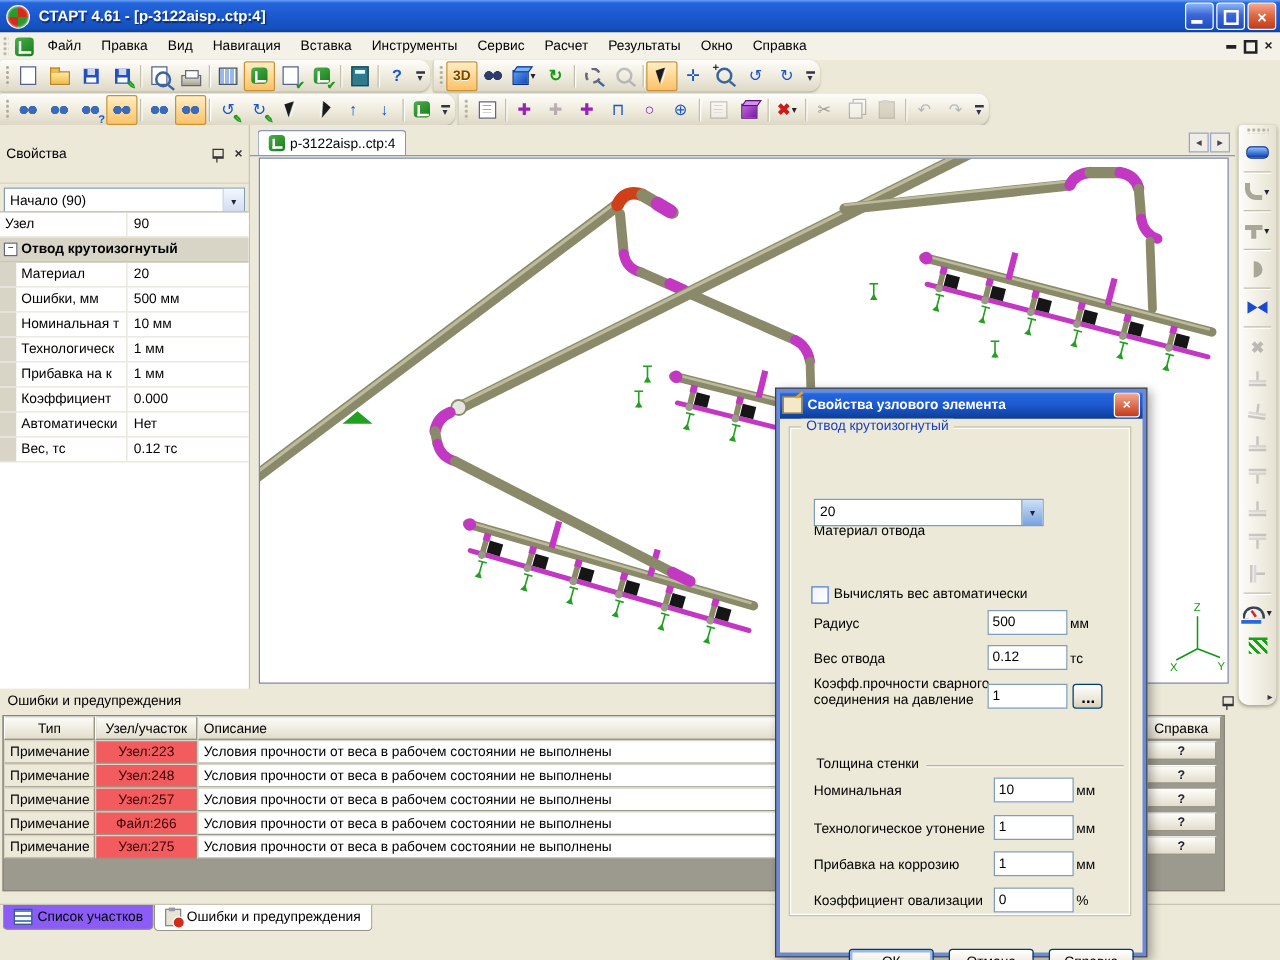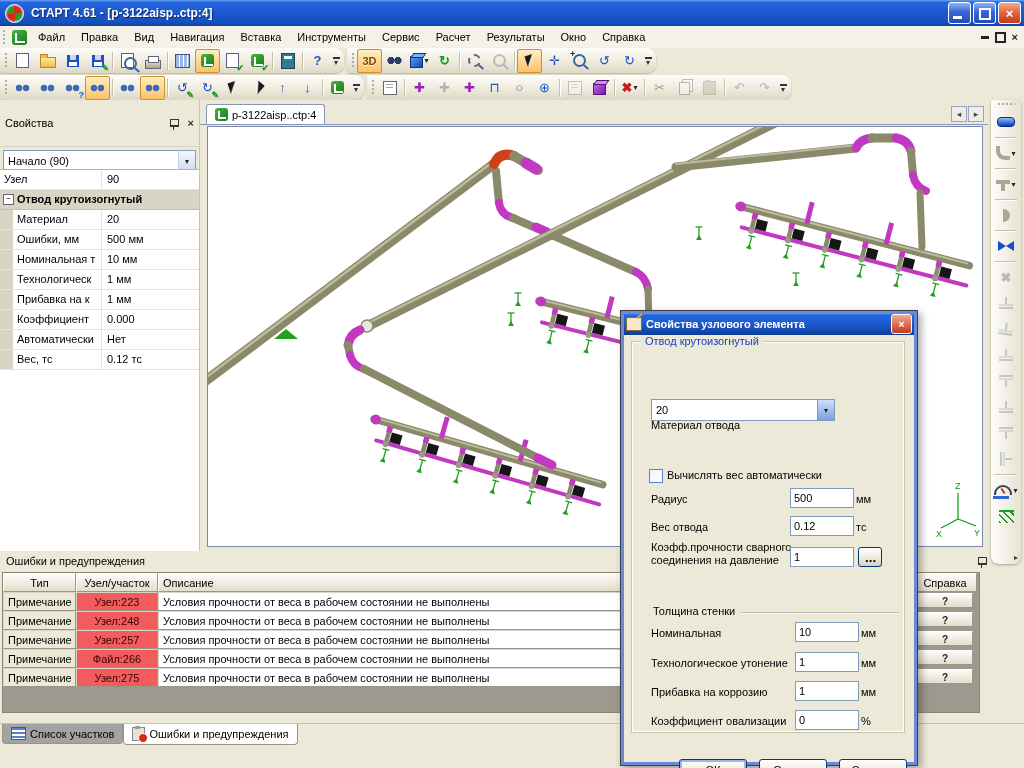--- a/index.html
+++ b/index.html
@@ -152,21 +152,21 @@
   .td.desc{background:#fff;}
   .c-type{width:73px;text-align:center;}
   .c-node{width:82px;text-align:center;}
   .c-desc{width:754px;}
   .c-help{width:64px;text-align:center;margin-left:1px;}
   .qbtn{width:56px;height:15px;margin:1px auto 0 auto;background:linear-gradient(#fdfcf8,#e2ddcc);border:1px solid;border-color:#fff #9a9686 #9a9686 #fff;
      font-size:10px;font-weight:bold;color:#223;display:block;line-height:13px;}
   .helpcell{width:64px;height:19px;margin-left:1px;background:#9c9a8e;}
   
   .btabs{position:absolute;left:0;top:723px;right:0;height:21px;background:#ece9d8;display:flex;align-items:flex-start;padding-left:2px;border-top:1px solid #c8c4b4;}
-  .btab{display:flex;align-items:center;gap:4px;padding:3px 8px;border:1px solid #9a9686;border-top:none;border-radius:0 0 4px 4px;background:#a3a3a3;height:20px;box-sizing:border-box;}
+  .btab{display:flex;align-items:center;gap:4px;padding:3px 8px;border:1px solid #9a9686;border-top:none;border-radius:0 0 4px 4px;background:#8b5cf6;height:20px;box-sizing:border-box;}
   .btab.active{background:#fff;height:21px;}
   .i-list{width:13px;height:11px;border:1px solid #345a9a;background:repeating-linear-gradient(#5a82c8 0 2px,#fff 2px 4px);}
   .i-clip{width:11px;height:12px;background:#e8e4d4;border:1px solid #888;position:relative;}
   .i-clip::before{content:"";position:absolute;left:2px;top:-2px;width:5px;height:3px;background:#99a;}
   .i-clip::after{content:"";position:absolute;right:-4px;bottom:-3px;width:8px;height:8px;border-radius:50%;background:#d42a1a;border:1px solid #fff;}
   .status{position:absolute;left:0;top:744px;right:0;height:24px;background:#ece9d8;border-top:1px solid #fff;display:flex;align-items:center;padding:0 6px;box-sizing:border-box;}
   .status .hint{flex:1;}
   .scell{width:38px;height:16px;border:1px solid;border-color:#9a9686 #fff #fff #9a9686;margin-left:3px;
      display:flex;align-items:center;justify-content:center;}
   

